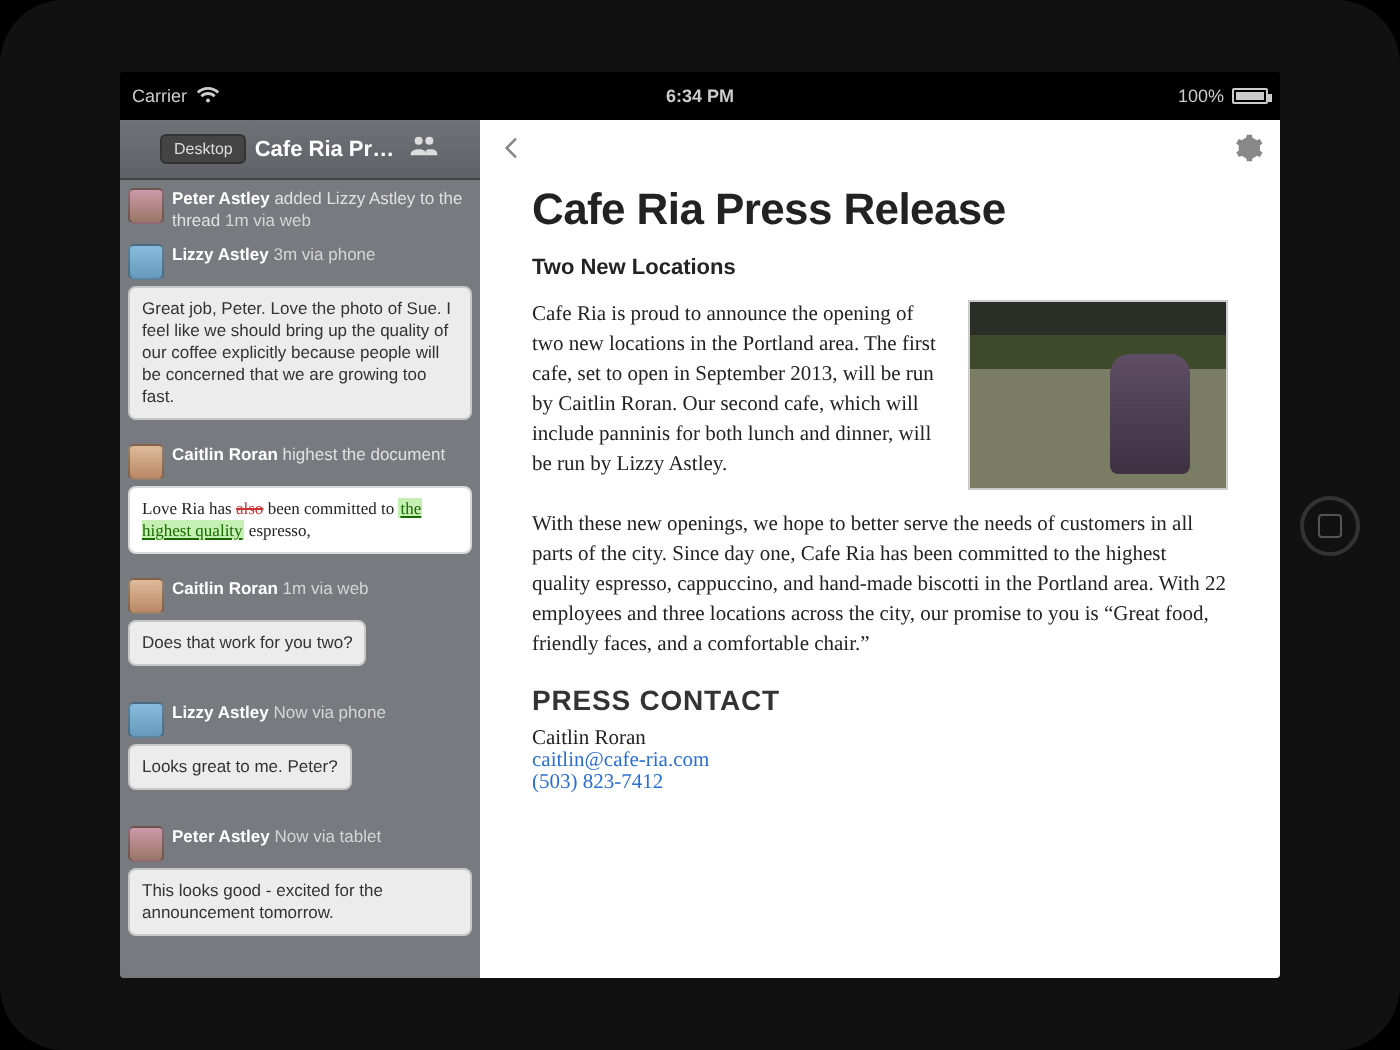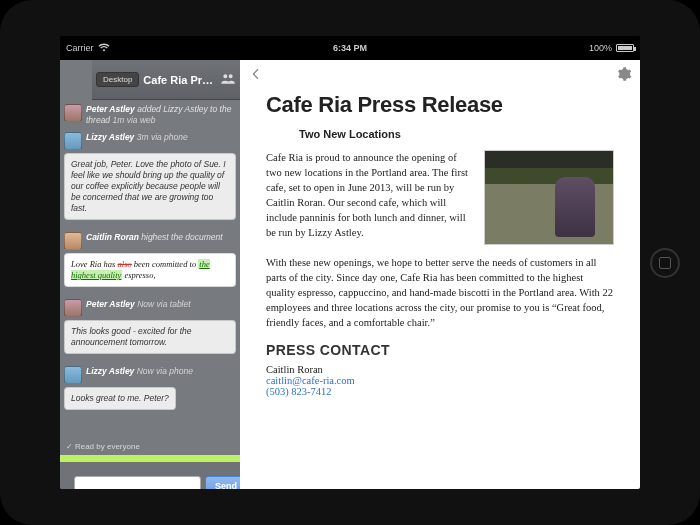--- a/index.html
+++ b/index.html
@@ -65,27 +65,26 @@
   .battery::before{content:"";position:absolute;left:1px;top:1px;bottom:1px;right:1px;background:#ccc;}
   
   .app { flex:1; display:flex; background:#444;}
   .sidebar {
     width: 180px;
     background: #777a7e;
     display:flex;flex-direction:column;
     color:#fff;
   }
   .sidebar-header{
-    height:40px;
+    height:30px;
     background: linear-gradient(#6f7277,#5e6166);
     border-bottom:1px solid #444;
     display:flex;align-items:center;
-    padding:0 4px;
+    padding:0 20px;
     gap:4px;
-    margin-left:32px;
   }
   .desktop-pill{
     background:#444;
     color:#ddd;
     font-size:8px;
     padding:2px 6px;
     border-radius:3px;
     border:1px solid #333;
   }
   .doc-title{
@@ -94,21 +93,21 @@
     font-size:11px;
     color:#fff;
     white-space:nowrap;overflow:hidden;text-overflow:ellipsis;
   }
   .people-icon svg{width:16px;height:16px;fill:#ddd;}
   .thread{
     flex:1;
     overflow:hidden;
     padding:4px 4px 0 4px;
   }
-  .entry{margin-bottom:6px;font-style:italic;}
+  .entry{margin-bottom:6px;}
   .entry-head{display:flex;align-items:flex-start;gap:4px;color:#e8e8e8;}
   .avatar{width:18px;height:18px;border-radius:3px;background:#999;flex-shrink:0;border:1px solid rgba(0,0,0,.3);}
   .av1{background:linear-gradient(#c9a,#976);}
   .av2{background:linear-gradient(#8bd,#69b);}
   .av3{background:linear-gradient(#db9,#b86);}
   .meta{font-size:8.5px;line-height:11px;}
   .meta .user{font-weight:bold;color:#fff;}
   .meta .ago{color:#d5d5d5;}
   .meta .action{color:#e0e0e0;}
   .bubble{
@@ -162,21 +161,21 @@
     overflow:hidden;
   }
   .docbody h1{
     font-family:"Helvetica Neue",Arial,sans-serif;
     font-weight:800;
     font-size:22px;
     margin-bottom:10px;
     letter-spacing:-0.3px;
   }
   .docbody h2{
-    font-size:11px;font-weight:700;margin-bottom:10px;margin-left:33px;
+    font-size:11px;font-weight:700;margin-bottom:10px;
   }
   .lead{display:flex;gap:10px;margin-bottom:10px;}
   .lead p{flex:1;font-family:Georgia,serif;font-size:10.5px;line-height:15px;}
   .photo{
     width:130px;height:95px;flex-shrink:0;
     background:
       radial-gradient(circle at 72% 48%, #e8cfc0 0 10%, transparent 11%),
       linear-gradient(180deg,#2b2e27 0 18%, #3f4a2d 18% 36%, #7a7d63 36% 100%);
     position:relative;border:1px solid #ccc;
   }
@@ -258,41 +257,51 @@
               <div class="meta">
                 <span class="user">Caitlin Roran</span>
                 <span class="action">highest the document</span>
               </div>
             </div>
             <div class="bubble docsnip">
               <span>Love Ria has </span><span class="strike">also</span><span> been committed to </span><span class="hl">the highest quality</span><span> espresso,</span>
             </div>
           </div>
 
+          <div class="entry">
+            <div class="entry-head">
+              <div class="avatar av3"></div>
+              <div class="meta">
+                <span class="user">Caitlin Roran</span>
+                <span class="ago">1m via web</span>
+              </div>
+            </div>
+            <div class="bubble" style="display:inline-block">Does that work for you two?</div>
+          </div>
+
+          <div class="entry">
+            <div class="entry-head">
+              <div class="avatar av2"></div>
+              <div class="meta">
+                <span class="user">Lizzy Astley</span>
+                <span class="ago">Now via phone</span>
+              </div>
+            </div>
+            <div class="bubble" style="display:inline-block">Looks great to me. Peter?</div>
+          </div>
 
           <div class="entry">
             <div class="entry-head">
               <div class="avatar av1"></div>
               <div class="meta">
                 <span class="user">Peter Astley</span>
                 <span class="ago">Now via tablet</span>
               </div>
             </div>
             <div class="bubble">This looks good - excited for the announcement tomorrow.</div>
-          </div>
-
-          <div class="entry">
-            <div class="entry-head">
-              <div class="avatar av2"></div>
-              <div class="meta">
-                <span class="user">Lizzy Astley</span>
-                <span class="ago">Now via phone</span>
-              </div>
-            </div>
-            <div class="bubble" style="display:inline-block">Looks great to me. Peter?</div>
           </div>
 
           <div class="readby">Read by everyone</div>
         </div>
 
         <div class="composer">
           <input type="text" style="">
           <button class="sendbtn">Send</button>
         </div>
       </div>
@@ -307,21 +316,21 @@
           <span class="gear">
             <svg viewBox="0 0 24 24">
                 <path d="M12 8a4 4 0 100 8 4 4 0 000-8zm9 4a7.9 7.9 0 00-.2-1.8l2-1.6-2-3.4-2.4 1a8 8 0 00-3.1-1.8L15 2h-4l-.4 2.4a8 8 0 00-3.1 1.8l-2.4-1-2 3.4 2 1.6A8 8 0 005 12c0 .6 0 1.2.2 1.8l-2 1.6 2 3.4 2.4-1a8 8 0 003.1 1.8L11 22h4l.4-2.4a8 8 0 003.1-1.8l2.4 1 2-3.4-2-1.6c.1-.6.1-1.2.1-1.8z"></path>
               </svg>
           </span>
         </div>
         <div class="docbody">
           <h1>Cafe Ria Press Release</h1>
           <h2>Two New Locations</h2>
           <div class="lead">
-            <p>Cafe Ria is proud to announce the opening of two new locations in the Portland area. The first cafe, set to open in June 2013, will be run by Caitlin Roran. Our second cafe, which will include panninis for both lunch and dinner, will be run by Lizzy Astley.</p>
+            <p>Cafe Ria is proud to announce the opening of two new locations in the Portland area. The first cafe, set to open in September 2013, will be run by Caitlin Roran. Our second cafe, which will include panninis for both lunch and dinner, will be run by Lizzy Astley.</p>
             <div class="photo"></div>
           </div>
           <p class="para">With these new openings, we hope to better serve the needs of customers in all parts of the city. Since day one, Cafe Ria has been committed to the highest quality espresso, cappuccino, and hand-made biscotti in the Portland area. With 22 employees and three locations across the city, our promise to you is “Great food, friendly faces, and a comfortable chair.”</p>
           <div class="label">PRESS CONTACT</div>
           <div class="contact-name">Caitlin Roran</div>
           <a class="link">caitlin@cafe-ria.com</a>
           <a class="link">(503) 823-7412</a>
         </div>
       </div>
     </div>

